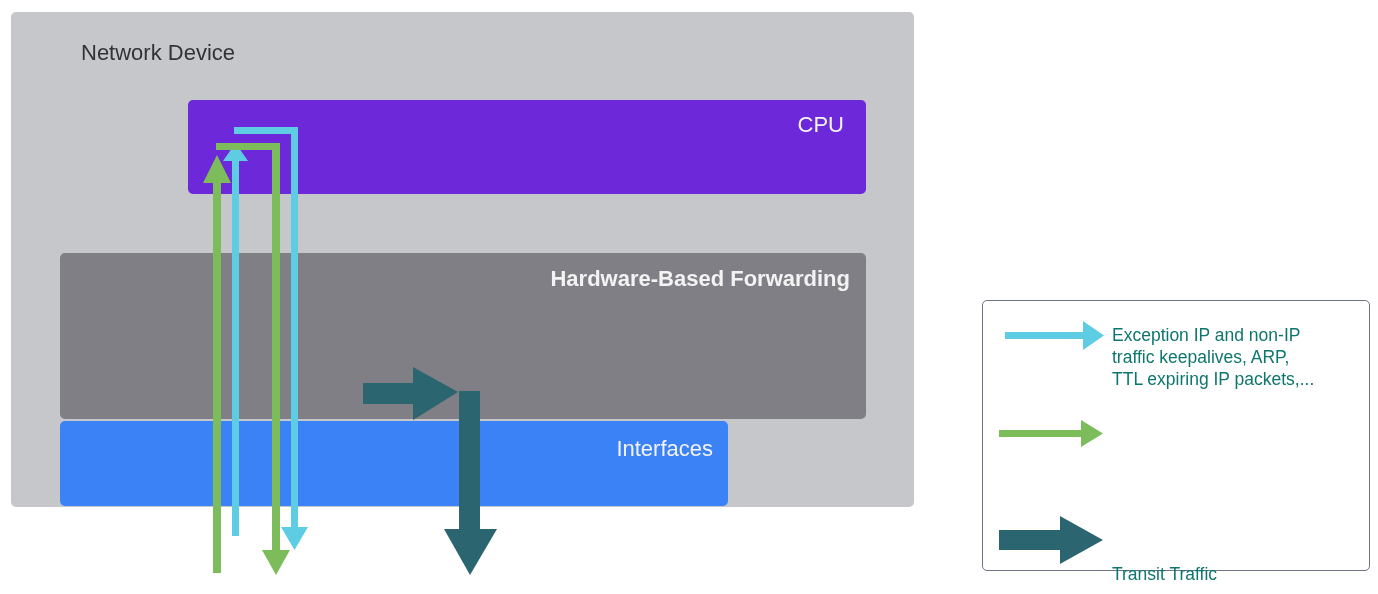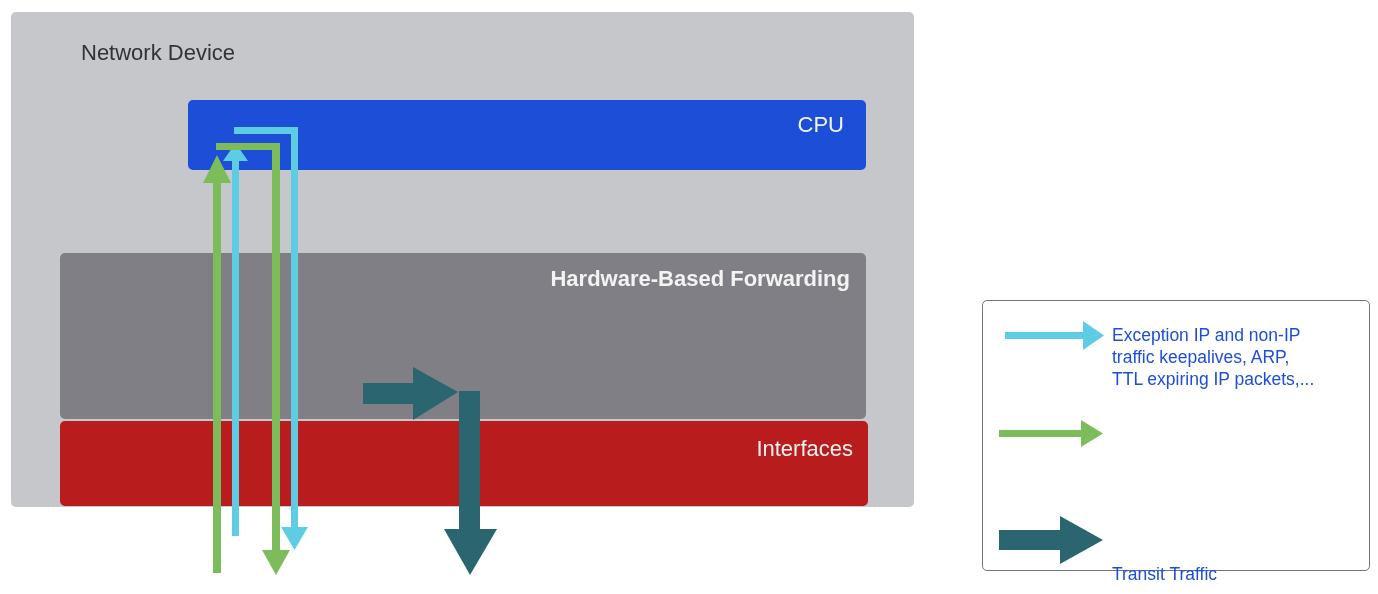--- a/index.html
+++ b/index.html
@@ -1,31 +1,31 @@
 <!DOCTYPE html>
 <html><head>
 <meta charset="utf-8">
 <style>
   html, body { margin:0; padding:0; background:#ffffff; }
   body { width:1378px; height:594px; position:relative; overflow:hidden;
          font-family:"Liberation Sans", sans-serif; }
   .box { position:absolute; border-radius:5px; }
   #device { left:11px; top:12px; width:903px; height:495px; background:#c6c7cb; }
-  #cpu { left:188px; top:100px; width:678px; height:70px; background:#1d4ed8; }
+  #cpu { left:188px; top:100px; width:678px; height:94px; background:#6d28d9; }
   #hw { left:60px; top:253px; width:806px; height:166px; background:#807f85; }
-  #ifc { left:60px; top:421px; width:808px; height:85px; background:#b91c1c; }
+  #ifc { left:60px; top:421px; width:668px; height:85px; background:#3b82f6; }
   .lbl { position:absolute; font-size:22px; color:#f3f3f3;margin-left:40px; }
   #device-label { left:30px; top:28px; color:#333336; font-size:22px; }
   #cpu-label { right:22px; top:12px; }
   #hw-label { right:16px; top:13px;font-weight:bold; }
   #ifc-label { right:15px; top:15px; }
   svg#arrows { position:absolute; left:0; top:0; width:1378px; height:594px; }
   #legend { position:absolute; left:982px; top:300px; width:388px; height:271px;
             border:1.5px solid #6d7585; border-radius:5px; background:#fff; box-sizing:border-box; }
-  .ltext { position:absolute; left:129px; font-size:17.5px; line-height:22px; color:#1d4ed8; white-space:pre-line; }
+  .ltext { position:absolute; left:129px; font-size:17.5px; line-height:22px; color:#0f766e; white-space:pre-line; }
 </style>
 </head>
 <body>
 
 <div id="device" class="box">
   <span id="device-label" class="lbl">Network Device</span>
 </div>
 <div id="cpu" class="box">
   <span id="cpu-label" class="lbl">CPU</span>
 </div>

